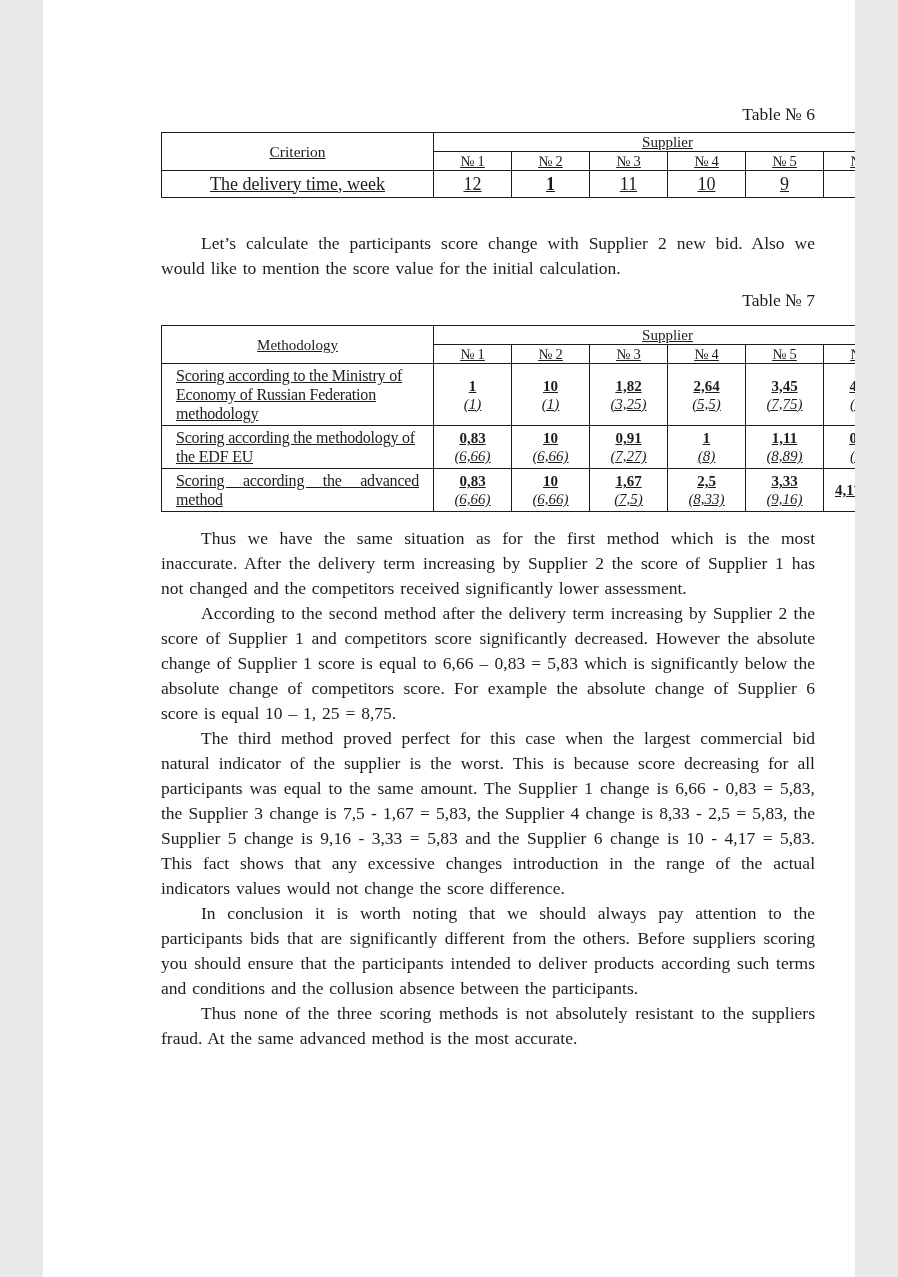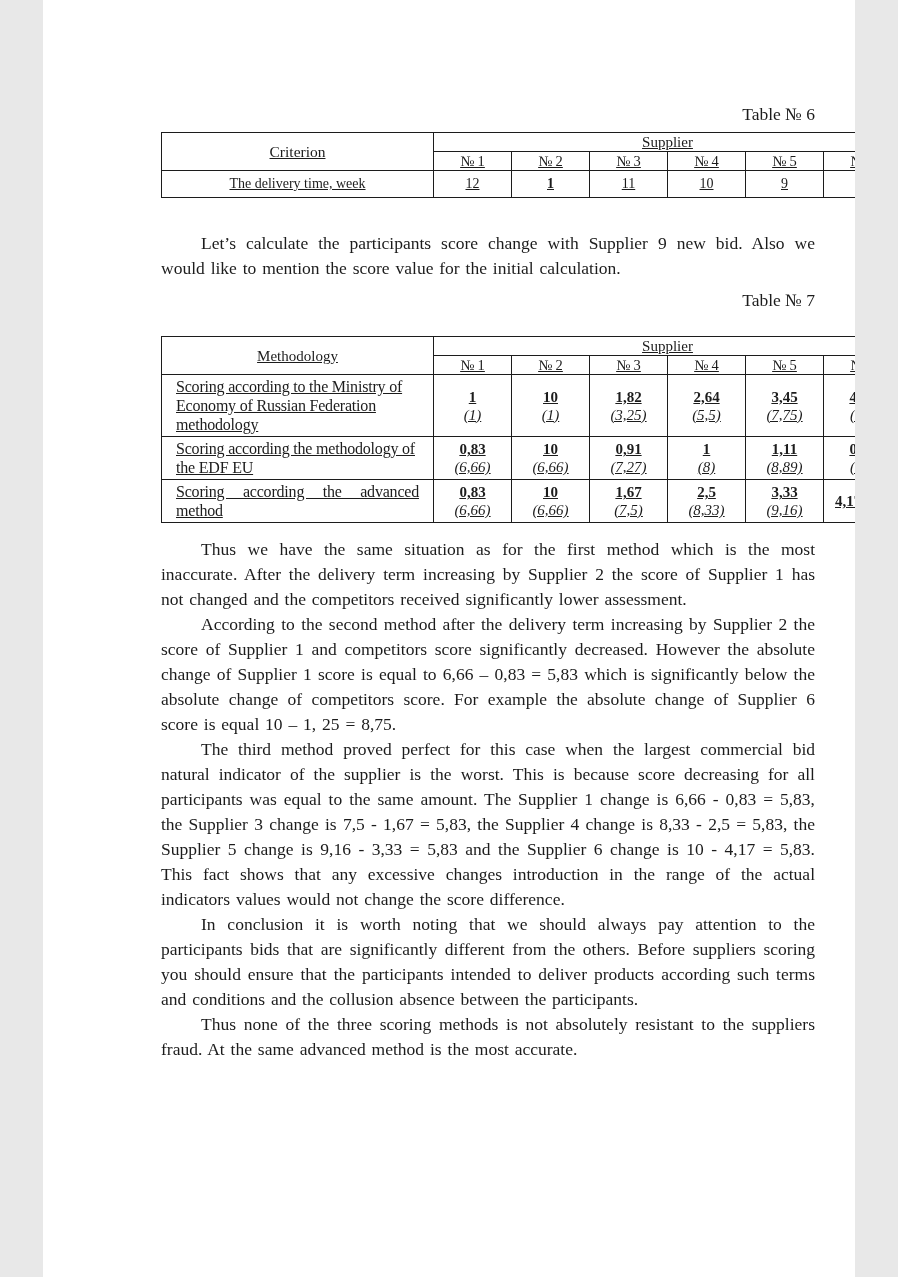--- a/index.html
+++ b/index.html
@@ -3,31 +3,31 @@
 <meta charset="utf-8">
 <style>
   html,body{margin:0;padding:0;background:#e8e8e8;}
   .page{
     width:812px;height:1277px;background:#ffffff;box-sizing:border-box;
     padding:103px 40px 0 118px;margin:0 auto;
     font-family:"Liberation Serif","DejaVu Serif",serif;color:#1c1c1c;
     overflow:hidden;
   }
   .caption{font-size:17.5px;line-height:22px;text-align:right;margin:0 0 7px 0;}
-  .caption.c7{margin:8px 0 25px 0;}
+  .caption.c7{margin:8px 0 14px 0;}
   table{border-collapse:collapse;width:740px;table-layout:fixed;text-decoration:underline;}
   td{border:1.5px solid #1c1c1c;font-size:15px;overflow:hidden;}
   col.c-label{width:272px;}
   col.c-val{width:78px;}
   td.center{text-align:center;vertical-align:middle;}
   tr.grouphead td{font-size:15px;height:18px;line-height:16px;padding:0;}
   tr.subhead td{font-size:14.5px;height:18px;line-height:16px;padding:0;text-align:center;}
   .t6{margin-bottom:33px;}
   .t6 td.crit{font-size:15.5px;}
-  .t6 tr.datarow td{height:24px;font-size:14px;}
+  .t6 tr.datarow td{height:24px;font-size:18px;}
   .t6 tr.datarow td.bold{font-weight:700;}
   .t7{margin-bottom:14px;}
   .t7 td.label{text-align:left;vertical-align:middle;padding:2px 14px;line-height:19px;font-size:16px;letter-spacing:-0.2px;}
   .t7 td.label.just{text-align:justify;}
   .t7 td.vals{text-align:center;vertical-align:middle;padding:3px 0;}
   .score{display:block;font-weight:700;line-height:18px;}
   .initial{display:block;font-style:italic;line-height:18px;}
   td.inline .score,td.inline .initial{display:inline;}
   .bodytext p{font-size:17.5px;line-height:25px;text-align:justify;text-indent:40px;margin:0;word-spacing:1.5px;font-family:Liberation Serif, serif;}
   .intro{font-size:17.5px;line-height:25px;text-align:justify;text-indent:40px;margin:0 0 8px 0;word-spacing:1.5px;}
@@ -67,21 +67,21 @@
         <td class="center">12</td>
         <td class="center bold">1</td>
         <td class="center">11</td>
         <td class="center">10</td>
         <td class="center">9</td>
         <td class="center">8</td>
       </tr>
     </tbody>
   </table>
 
-  <p class="intro">Let’s calculate the participants score change with Supplier 9 new bid. Also we would like to mention the score value for the initial calculation.</p>
+  <p class="intro">Let’s calculate the participants score change with Supplier 2 new bid. Also we would like to mention the score value for the initial calculation.</p>
 
   <div class="caption c7">Table № 7</div>
 
   <table class="t7">
     <colgroup>
         <col class="c-label">
         <col class="c-val">
         <col class="c-val">
         <col class="c-val">
         <col class="c-val">

